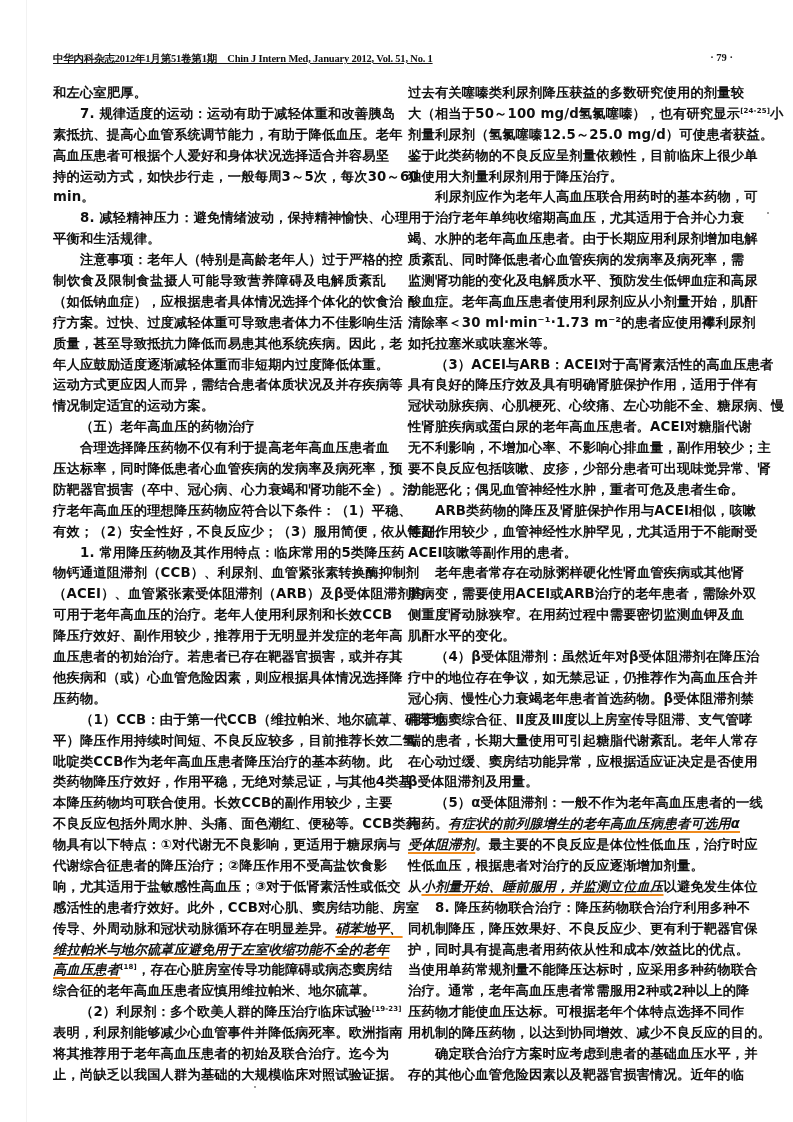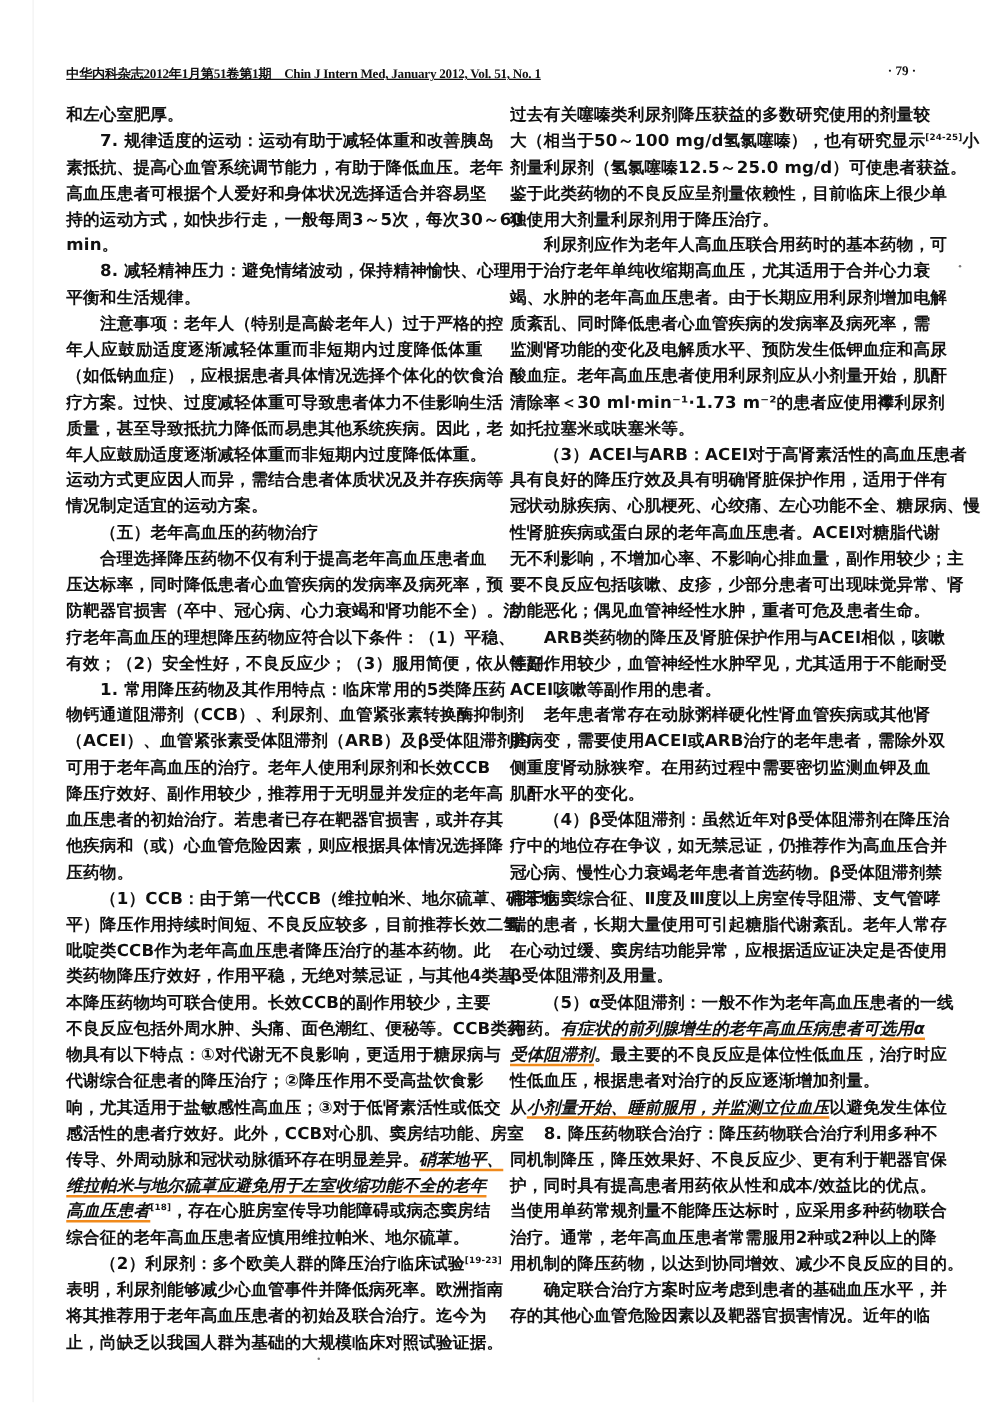--- a/index.html
+++ b/index.html
@@ -45,21 +45,21 @@
 <div class="col col-left" id="col-left">
     <div class="line last"><span>和左心室肥厚。</span></div>
     <div class="line indent"><span>7. 规律适度的运动：运动有助于减轻体重和改善胰岛</span></div>
     <div class="line"><span>素抵抗、提高心血管系统调节能力，有助于降低血压。老年</span></div>
     <div class="line"><span>高血压患者可根据个人爱好和身体状况选择适合并容易坚</span></div>
     <div class="line"><span>持的运动方式，如快步行走，一般每周3～5次，每次30～60</span></div>
     <div class="line last"><span>min。</span></div>
     <div class="line indent"><span>8. 减轻精神压力：避免情绪波动，保持精神愉快、心理</span></div>
     <div class="line last"><span>平衡和生活规律。</span></div>
     <div class="line indent"><span>注意事项：老年人（特别是高龄老年人）过于严格的控</span></div>
-    <div class="line"><span>年人应鼓励适度逐渐减轻体重而非短期内过度降低体重</span></div>
+    <div class="line"><span>制饮食及限制食盐摄人可能导致营养障碍及电解质紊乱</span></div>
     <div class="line"><span>（如低钠血症），应根据患者具体情况选择个体化的饮食治</span></div>
     <div class="line"><span>疗方案。过快、过度减轻体重可导致患者体力不佳影响生活</span></div>
     <div class="line"><span>质量，甚至导致抵抗力降低而易患其他系统疾病。因此，老</span></div>
     <div class="line"><span>年人应鼓励适度逐渐减轻体重而非短期内过度降低体重。</span></div>
     <div class="line"><span>运动方式更应因人而异，需结合患者体质状况及并存疾病等</span></div>
     <div class="line last"><span>情况制定适宜的运动方案。</span></div>
     <div class="line indent last"><span>（五）老年高血压的药物治疗</span></div>
     <div class="line indent"><span>合理选择降压药物不仅有利于提高老年高血压患者血</span></div>
     <div class="line"><span>压达标率，同时降低患者心血管疾病的发病率及病死率，预</span></div>
     <div class="line"><span>防靶器官损害（卒中、冠心病、心力衰竭和肾功能不全）。治</span></div>
@@ -130,20 +130,21 @@
     <div class="line indent"><span>（5）α受体阻滞剂：一般不作为老年高血压患者的一线</span></div>
     <div class="line"><span>用药。</span><span class="hl">有症状的前列腺增生的老年高血压病患者可选用α</span></div>
     <div class="line"><span class="hl">受体阻滞剂</span><span>。最主要的不良反应是体位性低血压，治疗时应</span></div>
     <div class="line last"><span>性低血压，根据患者对治疗的反应逐渐增加剂量。</span></div>
     <div class="line"><span>从</span><span class="hl">小剂量开始、睡前服用，并监测立位血压</span><span>以避免发生体位</span></div>
     <div class="line indent"><span>8. 降压药物联合治疗：降压药物联合治疗利用多种不</span></div>
     <div class="line"><span>同机制降压，降压效果好、不良反应少、更有利于靶器官保</span></div>
     <div class="line"><span>护，同时具有提高患者用药依从性和成本/效益比的优点。</span></div>
     <div class="line"><span>当使用单药常规剂量不能降压达标时，应采用多种药物联合</span></div>
     <div class="line"><span>治疗。通常，老年高血压患者常需服用2种或2种以上的降</span></div>
+    <div class="line"><span>压药物才能使血压达标。可根据老年个体特点选择不同作</span></div>
     <div class="line"><span>用机制的降压药物，以达到协同增效、减少不良反应的目的。</span></div>
     <div class="line indent"><span>确定联合治疗方案时应考虑到患者的基础血压水平，并</span></div>
     <div class="line"><span>存的其他心血管危险因素以及靶器官损害情况。近年的临</span></div>
   </div>
 
 <div class="footer-mark">万方数据</div>
 <div class="dot" style="left:254px; top:1086px;"></div>
 <div class="dot" style="left:767px; top:212px;"></div>
 
 </body></html>

